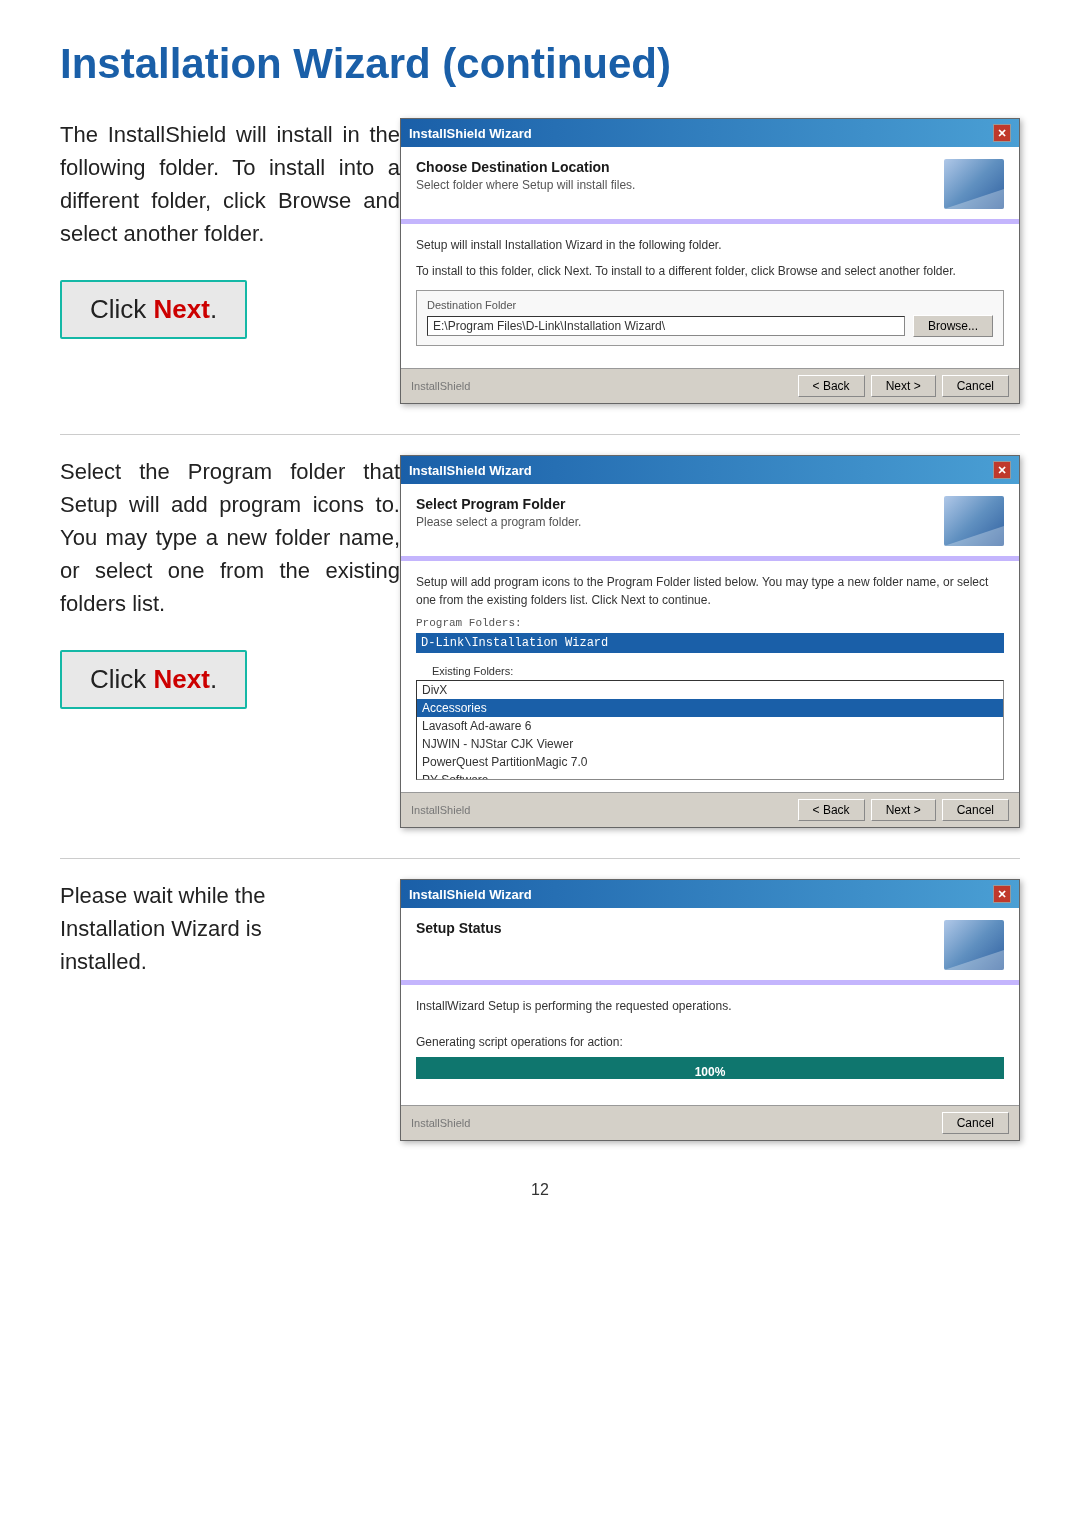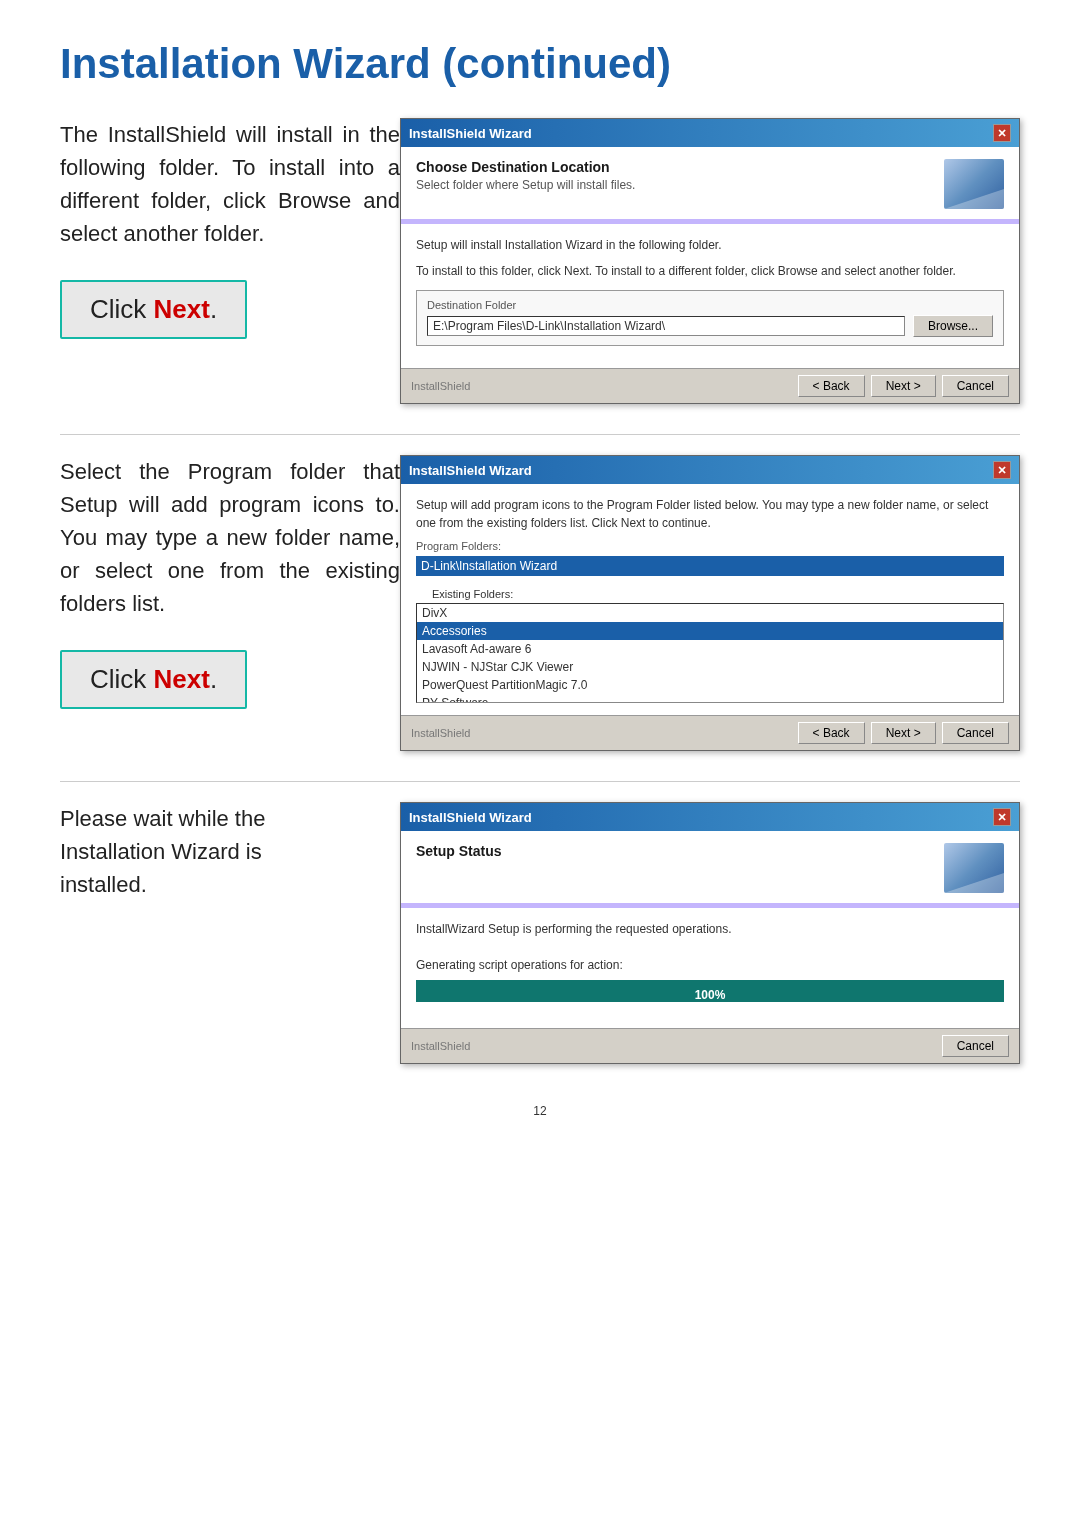--- a/index.html
+++ b/index.html
@@ -261,21 +261,21 @@
     }
 
     .script-label {
       font-size: 12px;
       color: #333;
       margin-bottom: 5px;
     }
 
     .page-number {
       text-align: center;
-      font-size: 12px;
+      font-size: 16px;
       color: #333;
       margin-top: 40px;
     }
 
     .section-divider {
       border-top: 1px solid #ccc;
       margin: 20px 0;
     }
   </style>
 </head>
@@ -335,23 +335,30 @@
       <span>Click </span><span class="next-word">Next</span><span>.</span>
     </div>
   </div>
   <div class="right-col">
     <div class="wizard-window">
       <div class="wizard-titlebar">
         <span>InstallShield Wizard</span>
         <div class="close-btn">✕</div>
       </div>
       <div class="wizard-body">
+        <div class="wizard-header">
+          <div class="wizard-header-text">
+            <div class="wizard-header-title">Select Program Folder</div>
+            <div class="wizard-header-subtitle">Please select a program folder.</div>
+          </div>
+          <div class="wizard-header-img"></div>
+        </div>
         <div class="wizard-content">
           <p>Setup will add program icons to the Program Folder listed below. You may type a new folder name, or select one from the existing folders list. Click Next to continue.</p>
-          <div style="margin-bottom:12px;">
+          <div style="margin-bottom:12px;font-family:Liberation Mono, monospace;">
             <div class="dest-folder-label">Program Folders:</div>
             <div class="prog-folder-input">D-Link\Installation Wizard</div>
           </div>
           <div>
             <div class="existing-folders-label">Existing Folders:</div>
             <div class="folders-list" id="folders-list">
                 <div class="folder-item">DivX</div>
                 <div class="folder-item selected">Accessories</div>
                 <div class="folder-item">Lavasoft Ad-aware 6</div>
                 <div class="folder-item">NJWIN - NJStar CJK Viewer</div>

